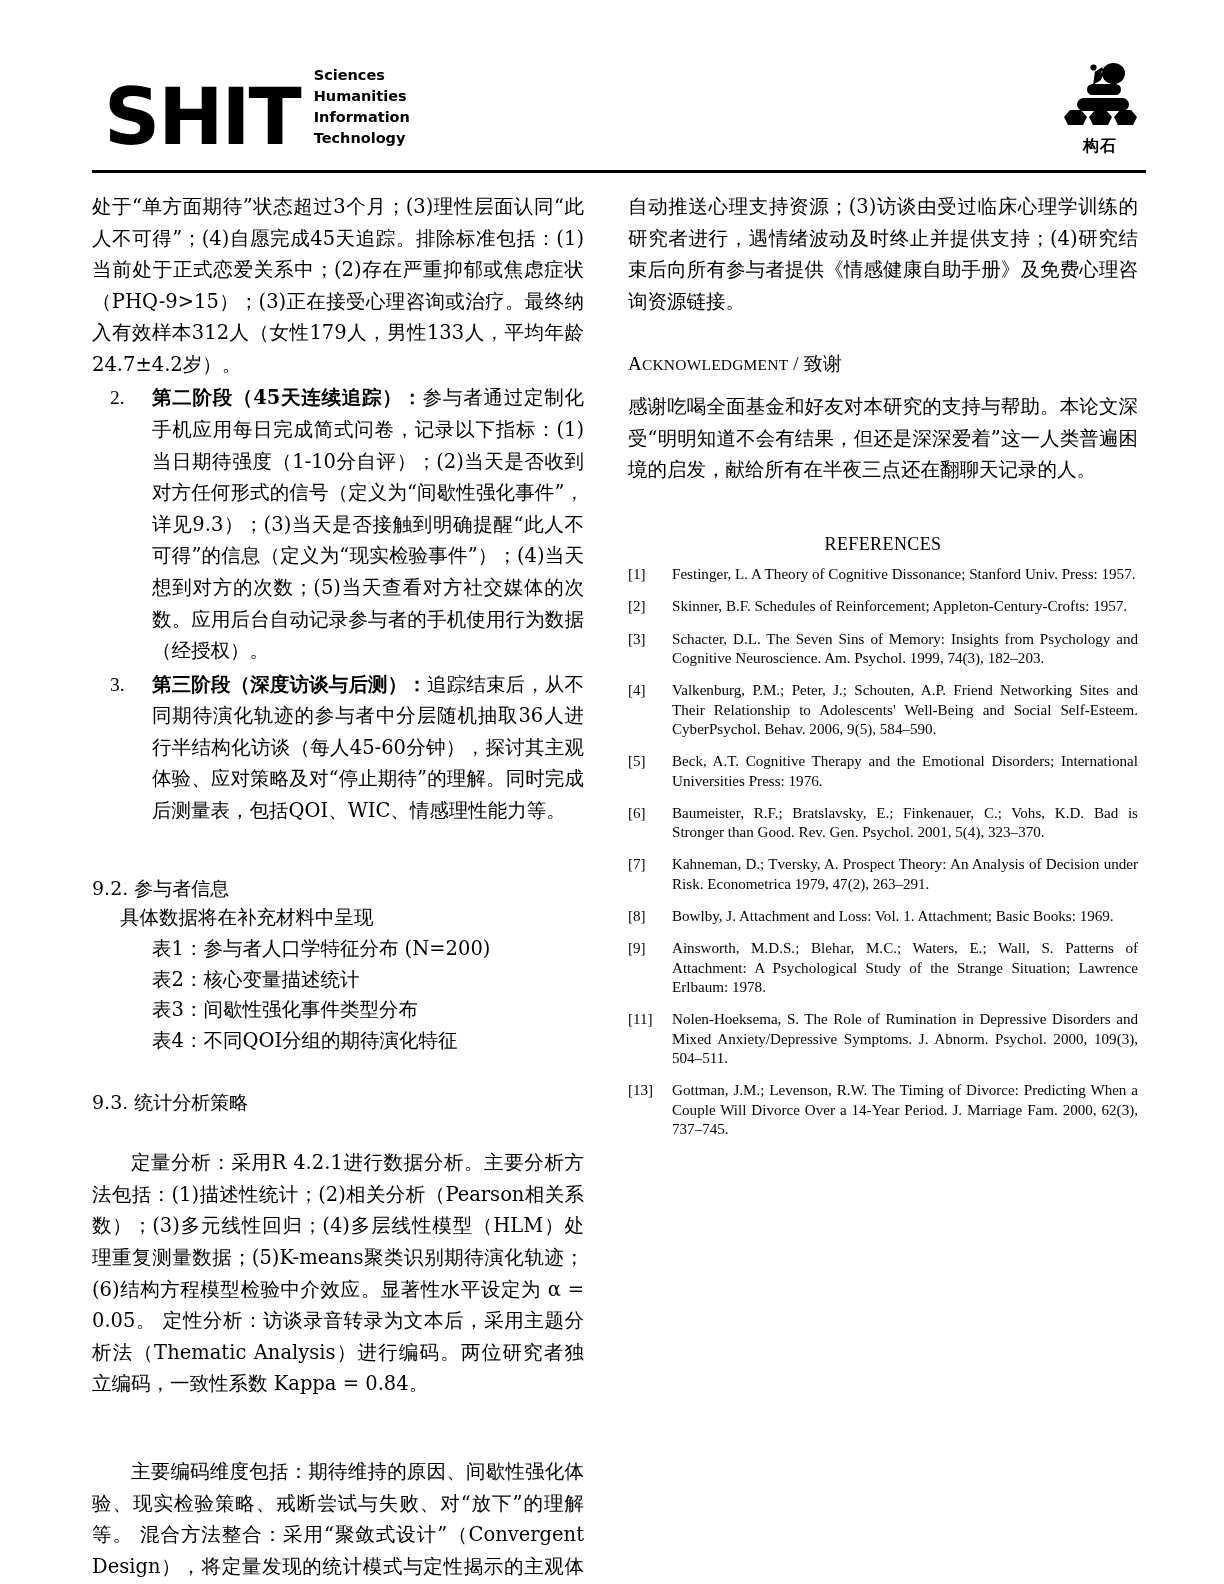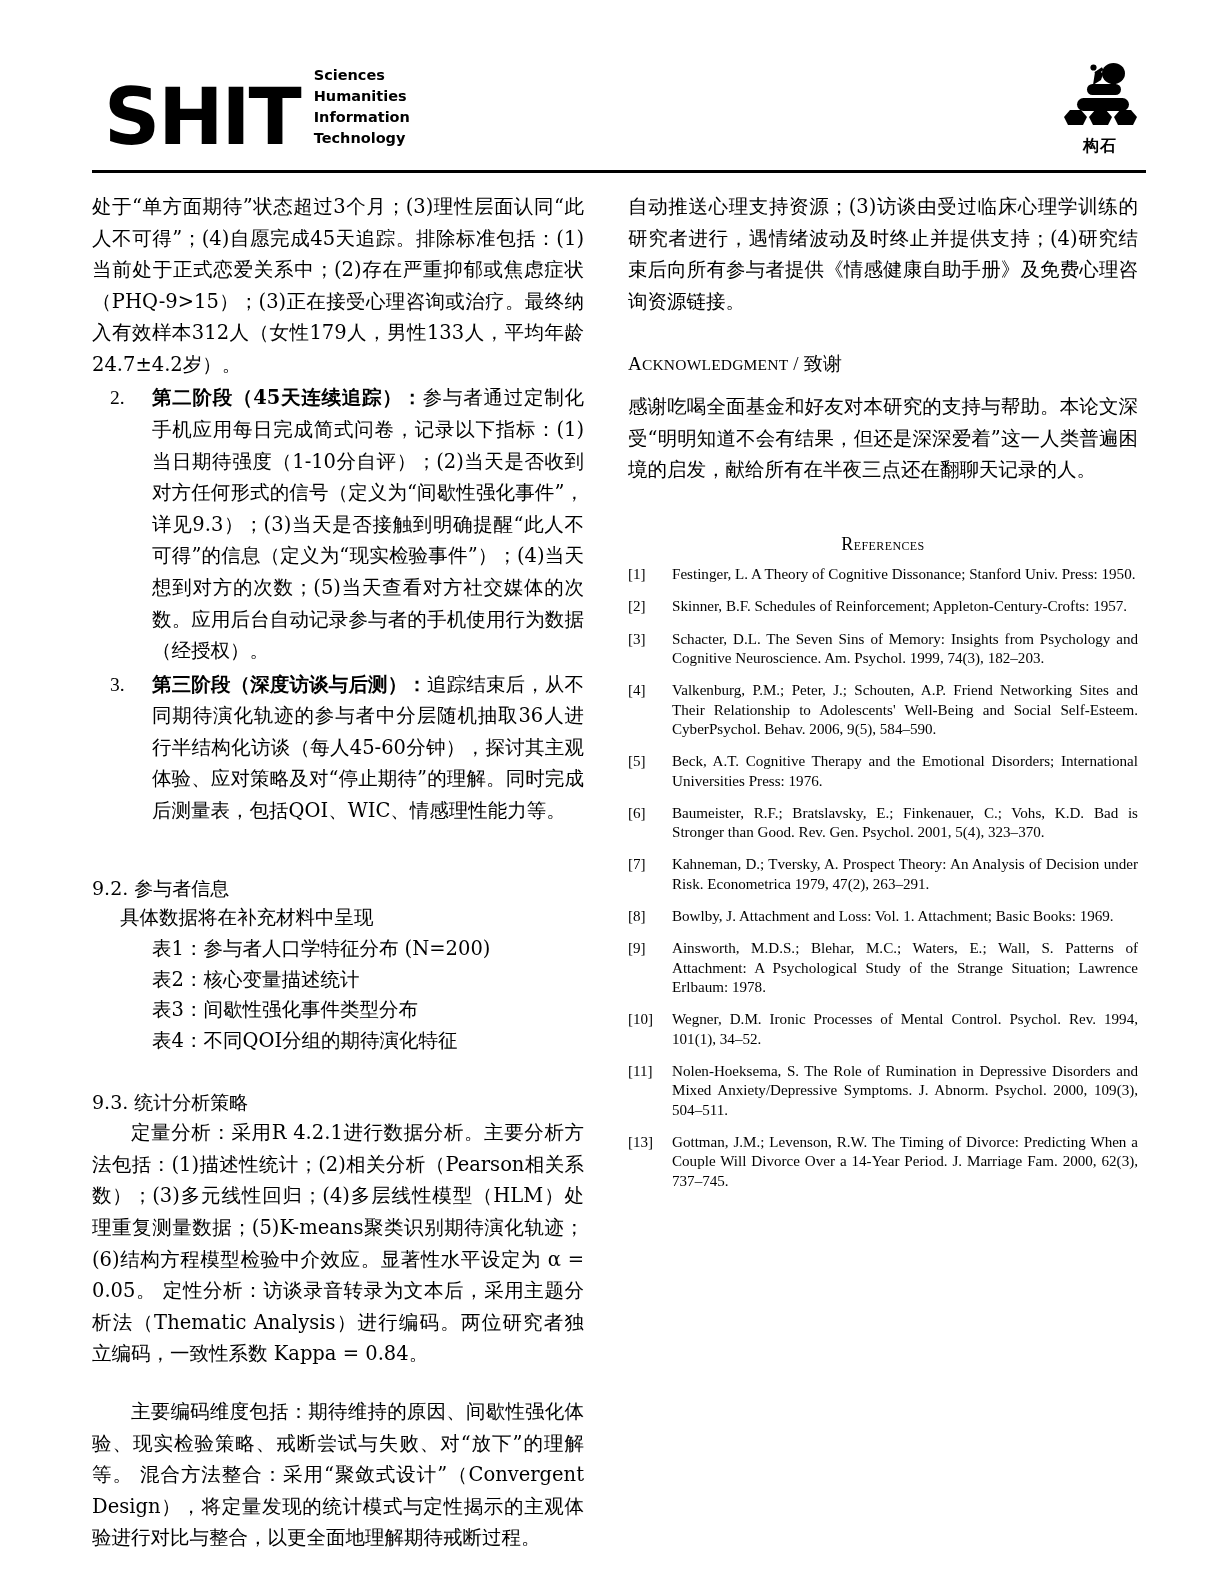--- a/index.html
+++ b/index.html
@@ -88,21 +88,21 @@
   .cjk {
     font-family: "DejaVu Serif", "Liberation Serif", serif;
     font-size: 19.5px;
     line-height: 1.62;
     text-align: justify;
     text-justify: inter-ideograph;
     margin: 0;
   }
 
   .para { margin: 0; }
-  .indent { text-indent: 2em; }
+  .indent { text-indent: 2em; margin-top: 30px; }
 
   
   .numlist { margin: 0; padding: 0; list-style: none; }
   .numitem {
     display: flex;
     margin-top: 2px;
   }
   .numitem .num {
     width: 40px;
     flex: 0 0 40px;
@@ -149,21 +149,21 @@
   .smallcaps-big { font-size: 19px; }
   .smallcaps-sm { font-size: 15.5px; }
 
   .refs-title {
     text-align: center;
     font-family: "Liberation Serif", serif;
     margin: 48px 0 10px 0;
     letter-spacing: 0.4px;
   }
   .refs-title .rc-big { font-size: 18px; }
-  .refs-title .rc-sm { font-size: 12px; }
+  .refs-title .rc-sm { font-size: 18px; }
 
   .reflist { margin: 0; padding: 0; list-style: none; }
   .refitem {
     display: flex;
     margin-bottom: 13px;
     font-family: "Liberation Serif", "DejaVu Serif", serif;
     font-size: 15.1px;
     line-height: 1.28;
   }
   .refitem .refnum {
@@ -257,21 +257,21 @@
 
       <p class="ack-head"><span class="smallcaps-big">A</span><span class="smallcaps-sm">CKNOWLEDGMENT</span><span class="smallcaps-big"> / 致谢</span></p>
 
       <p class="cjk para">感谢吃喝全面基金和好友对本研究的支持与帮助。本论文深受“明明知道不会有结果，但还是深深爱着”这一人类普遍困境的启发，献给所有在半夜三点还在翻聊天记录的人。</p>
 
       <p class="refs-title"><span class="rc-big">R</span><span class="rc-sm">EFERENCES</span></p>
 
       <ul class="reflist">
         <li class="refitem">
             <span class="refnum">[1]</span>
-            <span class="reftext">Festinger, L. A Theory of Cognitive Dissonance; Stanford Univ. Press: 1950.</span>
+            <span class="reftext">Festinger, L. A Theory of Cognitive Dissonance; Stanford Univ. Press: 1957.</span>
           </li>
         <li class="refitem">
             <span class="refnum">[2]</span>
             <span class="reftext">Skinner, B.F. Schedules of Reinforcement; Appleton-Century-Crofts: 1957.</span>
           </li>
         <li class="refitem">
             <span class="refnum">[3]</span>
             <span class="reftext">Schacter, D.L. The Seven Sins of Memory: Insights from Psychology and Cognitive Neuroscience. Am. Psychol. 1999, 74(3), 182–203.</span>
           </li>
         <li class="refitem">
@@ -292,24 +292,20 @@
           </li>
         <li class="refitem">
             <span class="refnum">[8]</span>
             <span class="reftext">Bowlby, J. Attachment and Loss: Vol. 1. Attachment; Basic Books: 1969.</span>
           </li>
         <li class="refitem">
             <span class="refnum">[9]</span>
             <span class="reftext">Ainsworth, M.D.S.; Blehar, M.C.; Waters, E.; Wall, S. Patterns of Attachment: A Psychological Study of the Strange Situation; Lawrence Erlbaum: 1978.</span>
           </li>
         <li class="refitem">
-            <span class="refnum">[10]</span>
-            <span class="reftext">Wegner, D.M. Ironic Processes of Mental Control. Psychol. Rev. 1994, 101(1), 34–52.</span>
-          </li>
-        <li class="refitem">
             <span class="refnum">[11]</span>
             <span class="reftext">Nolen-Hoeksema, S. The Role of Rumination in Depressive Disorders and Mixed Anxiety/Depressive Symptoms. J. Abnorm. Psychol. 2000, 109(3), 504–511.</span>
           </li>
         <li class="refitem">
             <span class="refnum">[13]</span>
             <span class="reftext">Gottman, J.M.; Levenson, R.W. The Timing of Divorce: Predicting When a Couple Will Divorce Over a 14-Year Period. J. Marriage Fam. 2000, 62(3), 737–745.</span>
           </li>
       </ul>
     </div>
 

